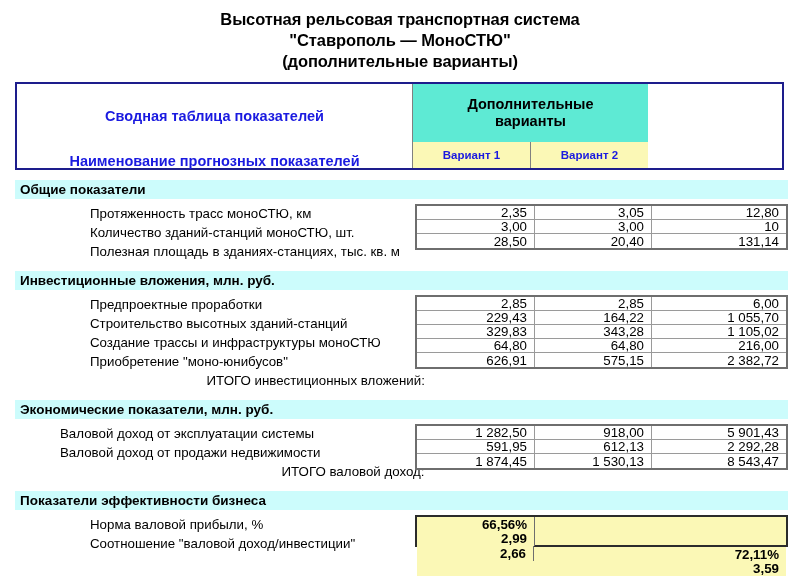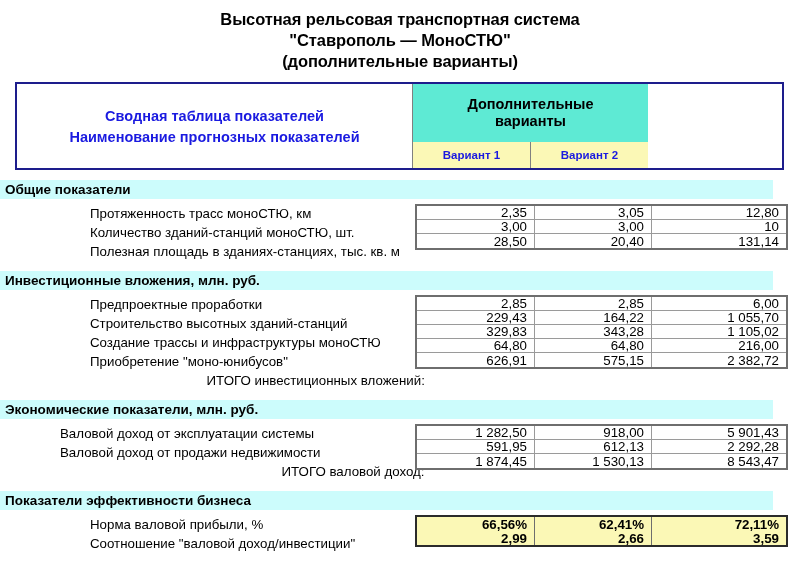--- a/index.html
+++ b/index.html
@@ -51,20 +51,21 @@
     align-items: center;
     justify-content: center;
     gap: 3px;
   }
   #header-titles .ht-line {
     color: #1a1ae0;
     font-weight: bold;
     font-size: 14.5px;
     line-height: 18px;
     white-space: nowrap;
+    margin-top: 24px;
   }
   #header-add {
     width: 235px;
     box-sizing: border-box;
     display: flex;
     flex-direction: column;
   }
   #header-add-title {
     height: 58px;
     background: #5eead4;
@@ -106,20 +107,21 @@
     font-size: 15.5px;
     line-height: 19px;
     color: #000000;
   }
 
   
   .section {
     position: relative;
   }
   .section-bar {
+    margin-left: 15px;
     width: 773px;
     height: 19px;
     background: #ccfcfc;
     box-sizing: border-box;
     display: flex;
     align-items: center;
   }
   .section-bar .section-title {
     font-weight: bold;
     font-size: 13.5px;
@@ -191,21 +193,21 @@
   .value-box .vcell:last-child { border-right: none; }
   .value-box .vcell.v1 { width: 118px; }
   .value-box .vcell.v2 { width: 117px; }
   .value-box .vcell.v3 { flex: 1; }
 
   
   .value-box.highlight {
     background: #fbf8b6;
     border: 2px solid #2b2b2b;
   }
-  .value-box.highlight .vrow { border-bottom: none; }
+  .value-box.highlight .vrow { border-bottom: none; flex-direction: column; }
   .value-box.highlight .vcell {
     background: #fbf8b6;
     font-weight: bold;
     border-right: 1px solid #6e6e6e;
   }
   .value-box.highlight .vcell:last-child { border-right: none; }
 
   .spacer-sm { height: 10px; }
   .spacer-xs { height: 5px; }
 </style>

